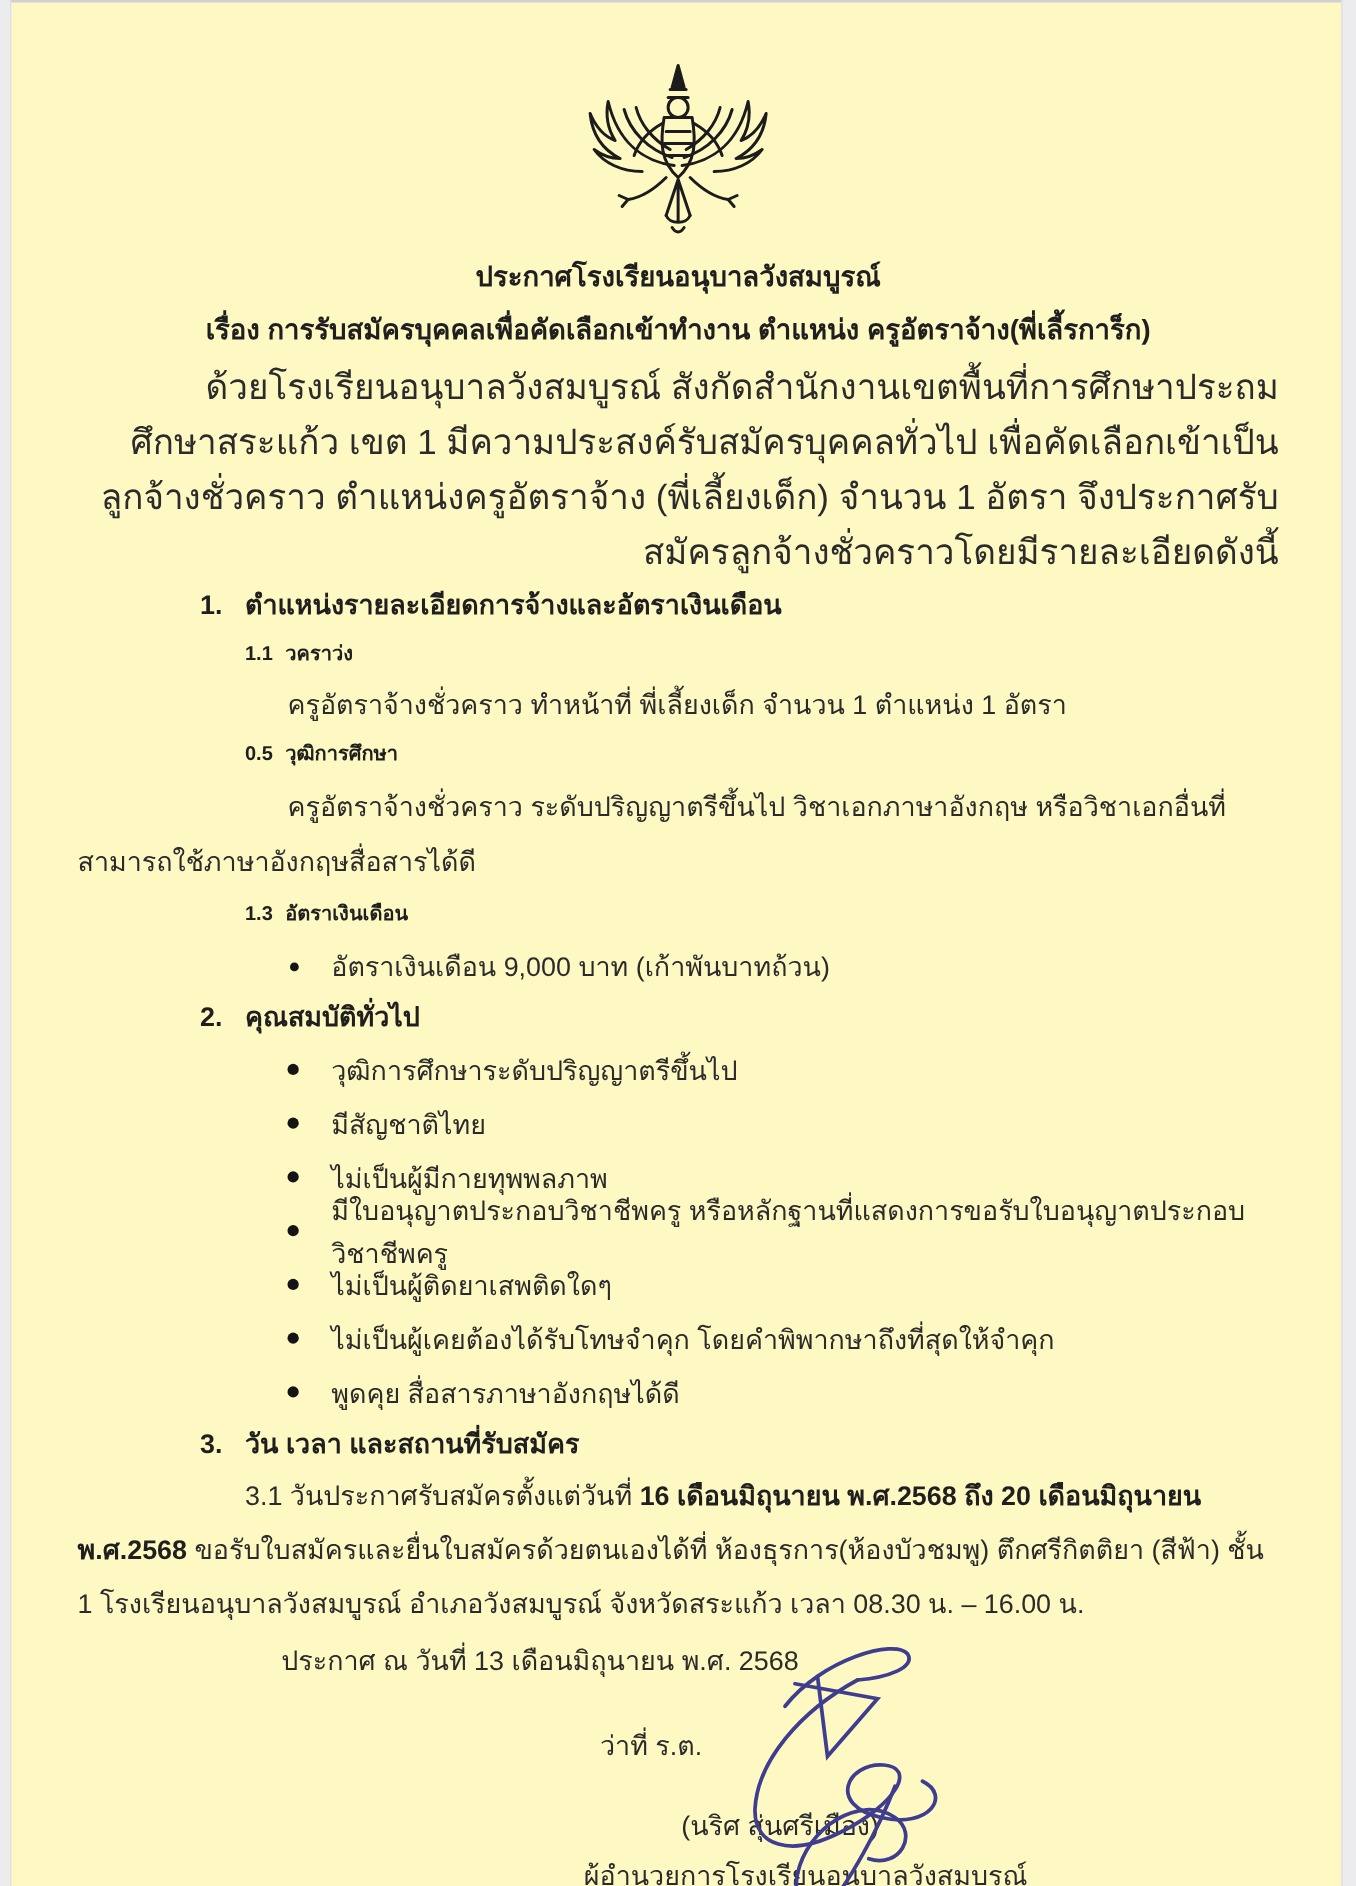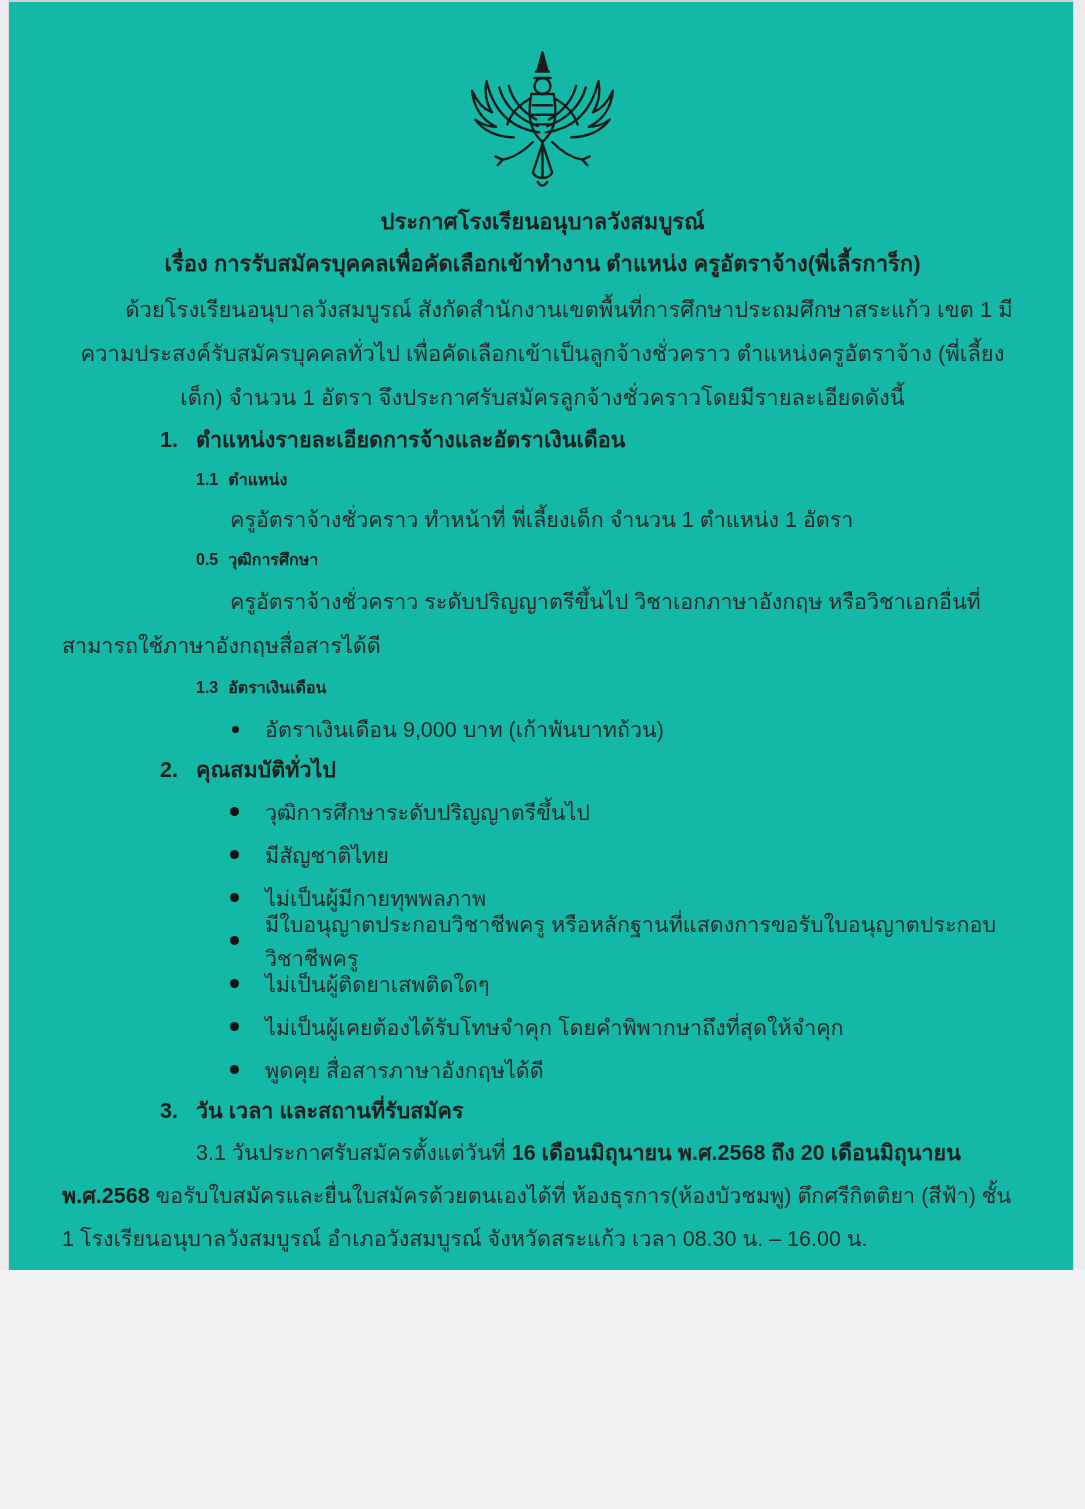--- a/index.html
+++ b/index.html
@@ -1,34 +1,34 @@
 <!DOCTYPE html>
 <html><head>
 <meta charset="utf-8">
 <style>
   * { margin:0; padding:0; box-sizing:border-box; }
   html,body { background:#f2f2f4; }
   .screen {
-    position:relative; width:1085px; height:1270px;
-    background:#14b8a6; overflow:hidden;
+    position:relative; width:1085px; height:1509px;
+    background:#fef9c3; overflow:hidden;
     font-family:"Liberation Sans","DejaVu Sans",sans-serif;
     color:#2b2b2b;
   }
   .edge-top { position:absolute; top:0; left:0; right:0; height:2px; background:#cfcfd4; }
   .edge-left { position:absolute; left:0; top:0; bottom:0; width:9px; background:#ececef; border-right:1px solid #dddde1; }
   .edge-right { position:absolute; right:0; top:0; bottom:0; width:12px; background:#ececef; border-left:1px solid #dddde1; }
   .content { position:absolute; inset:0; padding:0 62px; }
 
   .emblem { width:165px; height:152px; margin:46px auto 4px; }
   .emblem svg { width:100%; height:100%; }
 
   .title, .subject { text-align:center; font-weight:700; font-size:22px; line-height:40px; color:#1f1f1f; }
   .subject { margin-top:2px; }
 
-  .intro { margin-top:4px; font-size:22px; line-height:44px; text-indent:53px; text-align:center; }
+  .intro { margin-top:4px; font-size:28px; line-height:44px; text-indent:53px; text-align:right; }
 
   .sec-head { display:flex; padding-left:98px; font-weight:700; font-size:21.5px; line-height:40px; color:#1f1f1f; }
   .sec-head .sec-num { width:36px; flex:none; }
 
   .sub-head { display:flex; gap:10px; padding-left:134px; font-weight:700; font-size:16px; line-height:40px; color:#1f1f1f; }
   .sub-body { padding-left:168px; font-size:21.5px; line-height:40px; }
   .wrap-body { font-size:21.5px; line-height:44px; text-indent:168px; }
 
   .bullet-row { display:flex; align-items:center; gap:26px; padding-left:168px; height:42px; font-size:21.5px; }
   .bullet-row .dot { width:9px; height:9px; border-radius:50%; background:#141414; flex:none; }
@@ -86,21 +86,21 @@
 
     <p class="intro">ด้วยโรงเรียนอนุบาลวังสมบูรณ์  สังกัดสำนักงานเขตพื้นที่การศึกษาประถมศึกษาสระแก้ว เขต 1 มีความประสงค์รับสมัครบุคคลทั่วไป เพื่อคัดเลือกเข้าเป็นลูกจ้างชั่วคราว ตำแหน่งครูอัตราจ้าง (พี่เลี้ยงเด็ก)  จำนวน 1 อัตรา  จึงประกาศรับสมัครลูกจ้างชั่วคราวโดยมีรายละเอียดดังนี้</p>
 
     <div class="sec-head">
       <span class="sec-num">1.</span>
       <span>ตำแหน่งรายละเอียดการจ้างและอัตราเงินเดือน</span>
     </div>
 
     <div class="sub-head">
       <span>1.1</span>
-      <span>ตำแหน่ง</span>
+      <span>วคราว่ง</span>
     </div>
     <div class="sub-body">ครูอัตราจ้างชั่วคราว ทำหน้าที่ พี่เลี้ยงเด็ก จำนวน 1 ตำแหน่ง 1 อัตรา</div>
 
     <div class="sub-head">
       <span>0.5</span>
       <span>วุฒิการศึกษา</span>
     </div>
     <p class="wrap-body">ครูอัตราจ้างชั่วคราว ระดับปริญญาตรีขึ้นไป วิชาเอกภาษาอังกฤษ หรือวิชาเอกอื่นที่สามารถใช้ภาษาอังกฤษสื่อสารได้ดี</p>
 
     <div class="sub-head">

